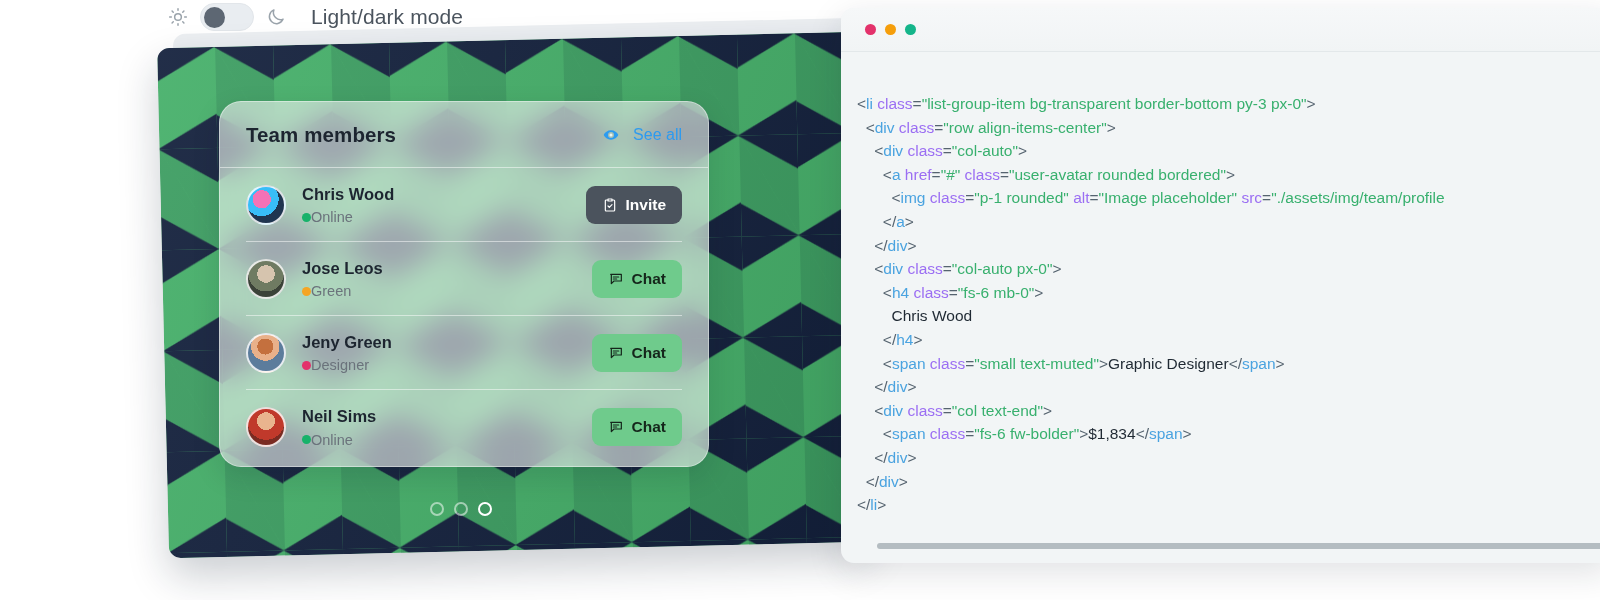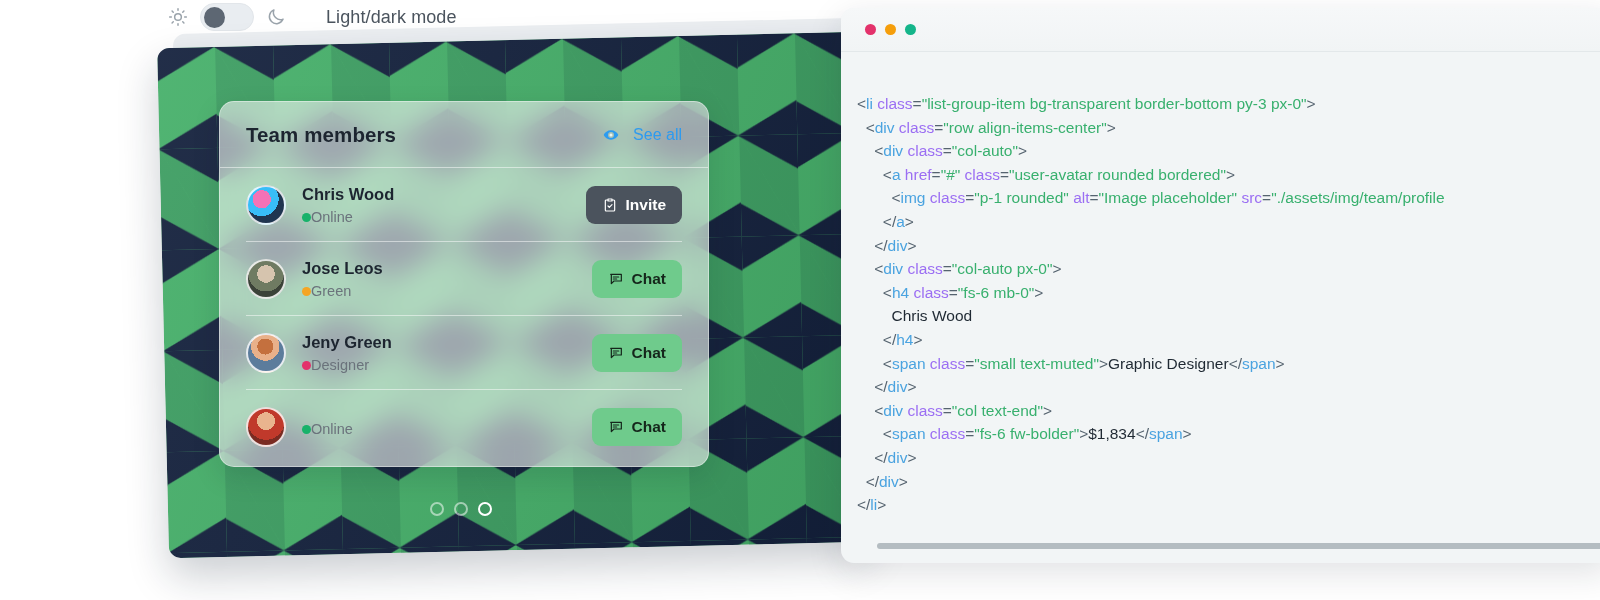--- a/index.html
+++ b/index.html
@@ -21,22 +21,22 @@
     width: 54px; height: 28px; border-radius: 14px;
     background: #e9edf1; position: relative; cursor: pointer;
     border: 1px solid #e2e6ea;
   }
   .toggle .knob {
     position: absolute; left: 3px; top: 3px;
     width: 21px; height: 21px; border-radius: 50%;
     background: #5d6773;
   }
   .mode-label {
-    font-size: 18px; color: #4b545e; letter-spacing: .1px;
-    margin-left: 28px;
+    font-size: 21px; color: #4b545e; letter-spacing: .1px;
+    margin-left: 13px;
   }
 
   
   .tilt-wrap {
     position: absolute; left: 163px; top: 40px;
     width: 700px; height: 510px;
   }
   .tilt-panel {
     position: absolute; inset: 0;
     border-radius: 12px;
@@ -63,21 +63,21 @@
   .panel-topedge {
     position: absolute; left: 10px; top: -14px; width: 680px; height: 26px;
     background: #eceff2; border-radius: 12px 12px 0 0;
     transform: rotate(-1.35deg);
   }
 
   
   .team-card {
     position: absolute; left: 219px; top: 101px;
     width: 490px; height: 366px;
-    border-radius: 15px;
+    border-radius: 22px;
     background: rgba(238,243,240,.62);
     backdrop-filter: blur(14px);
     -webkit-backdrop-filter: blur(14px);
     border: 1px solid rgba(255,255,255,.42);
     box-shadow: 0 10px 28px rgba(10,20,35,.13);
     overflow: hidden;
   }
   .card-head {
     height: 66px; padding: 0 26px;
     display: flex; align-items: center; justify-content: space-between;
@@ -284,20 +284,21 @@
                 <path d="M8 9h8M8 12h5"></path>
             </svg>
           </span>
           <span>Chat</span>
         </button>
       </div>
 
       <div class="member">
         <span class="avatar av3"></span>
         <div class="m-info">
+          <div class="m-name">Neil Sims</div>
           <div class="m-status">
             <span class="dot" style="background:#17b26a"></span>
             <span class="m-status-text">Online</span>
           </div>
         </div>
         <button class="btn btn-chat">
           <span class="btn-ico">
             <svg viewBox="0 0 24 24" width="16" height="16" fill="none" stroke="#15261b" stroke-width="1.8" stroke-linecap="round" stroke-linejoin="round">
               <path d="M4 5h16v10H9l-4 4V5z"></path>
                 <path d="M8 9h8M8 12h5"></path>

